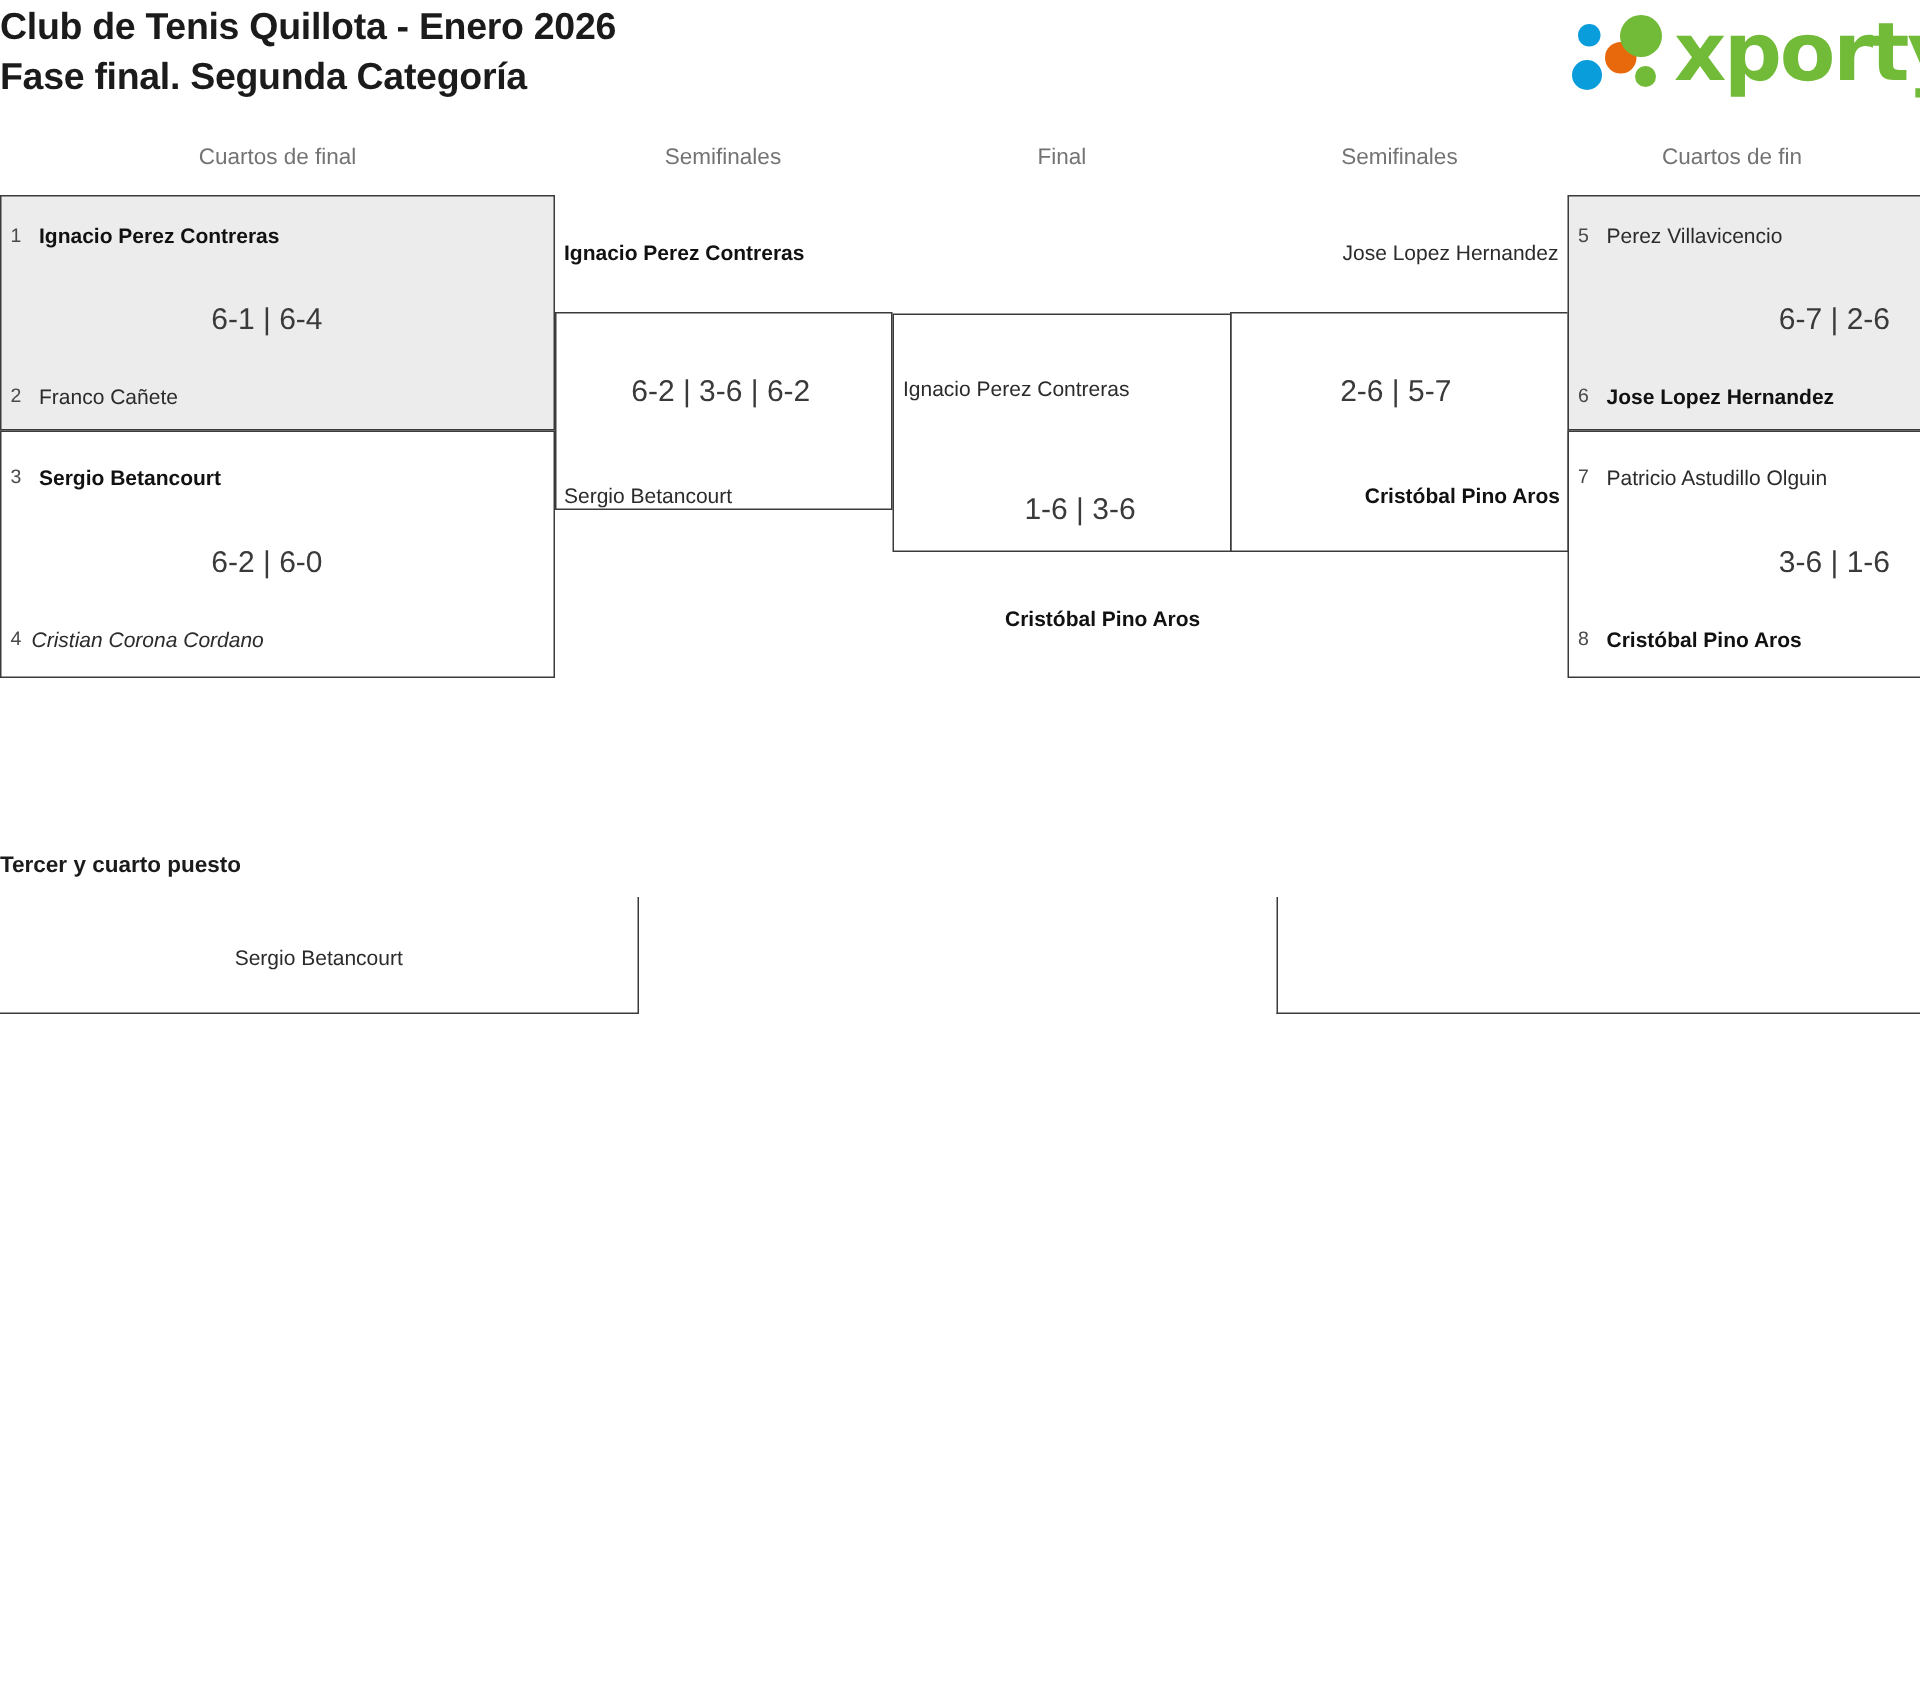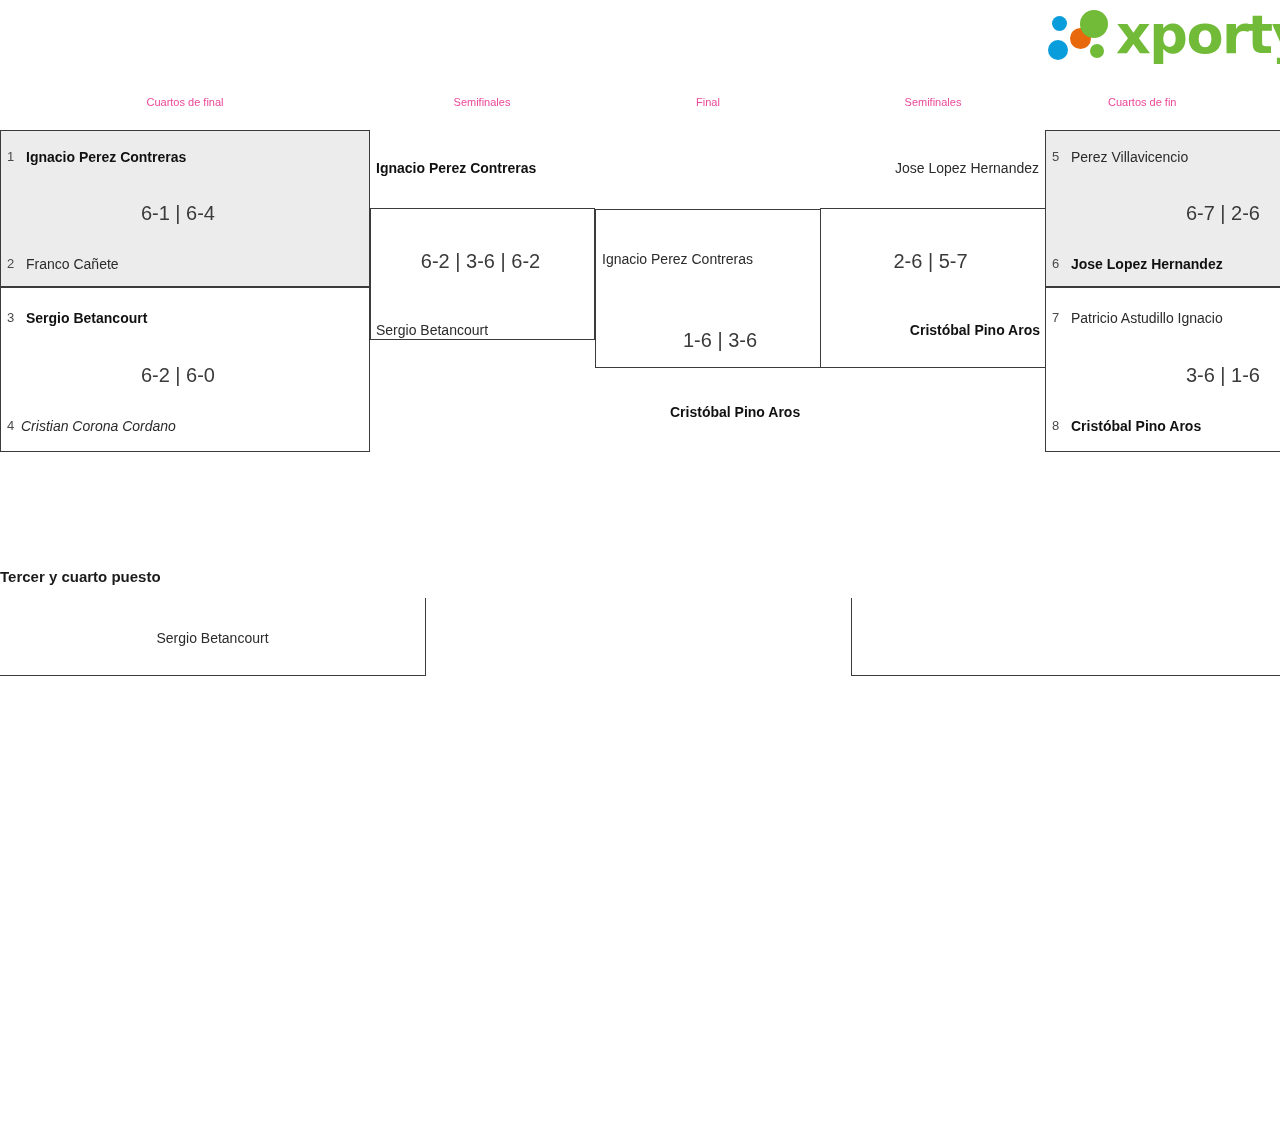--- a/index.html
+++ b/index.html
@@ -32,21 +32,21 @@
   #logo-wordmark {
     position: absolute; left: 68px; top: -4px;
     font-size: 54px; font-weight: 700; color: #72bb38;
     letter-spacing: -1.5px; line-height: 62px;
     font-family: "DejaVu Sans", sans-serif;
   }
 
   
   .round-header {
     position: absolute; top: 96px;
-    font-size: 11px; font-weight: 400; color: #ec4899;
+    font-size: 15px; font-weight: 400; color: #737373;
     text-align: center; white-space: nowrap;
   }
 
   
   .match-box { position: absolute; border: 1px solid #3b3b3b; }
   .shaded { background: #ececec; }
 
   .seed {
     position: absolute; font-size: 13px; color: #4a4a4a;
     width: 18px; text-align: left;
@@ -65,20 +65,22 @@
     font-size: 15px; font-weight: 700; color: #1b1b1b; white-space: nowrap;
   }
   .plain-box { position: absolute; }
 </style>
 </head>
 <body>
 
 <div id="header">
 
   <div id="title-block">
+    <span id="title-line1">Club de Tenis Quillota - Enero 2026</span>
+    <span id="title-line2">Fase final. Segunda Categoría</span>
   </div>
 
   <div id="logo">
     <div id="logo-dots">
       <span class="dot" style="left:4px;  top:6px;  width:15px; height:15px; background:#0a9ddb;"></span>
       <span class="dot" style="left:22px; top:18px; width:21px; height:21px; background:#e8690b;"></span>
       <span class="dot" style="left:0px;  top:30px; width:20px; height:20px; background:#0a9ddb;"></span>
       <span class="dot" style="left:32px; top:0px;  width:28px; height:28px; background:#72bb38;"></span>
       <span class="dot" style="left:42px; top:34px; width:14px; height:14px; background:#72bb38;"></span>
     </div>
@@ -131,21 +133,21 @@
 <div class="match-box shaded" style="left:1045px; top:130px; width:250px; height:157px;">
   <span class="seed" style="left:6px; top:18px;">5</span>
   <span class="pname" style="left:25px; top:18px;">Perez Villavicencio</span>
   <span class="score" style="left:0px; top:71px; width:214px; text-align:right;">6-7 | 2-6</span>
   <span class="seed" style="left:6px; top:125px;">6</span>
   <span class="pname winner" style="left:25px; top:125px;">Jose Lopez Hernandez</span>
 </div>
 
 <div class="match-box" style="left:1045px; top:287px; width:250px; height:165px;">
   <span class="seed" style="left:6px; top:22px;">7</span>
-  <span class="pname" style="left:25px; top:22px;">Patricio Astudillo Ignacio</span>
+  <span class="pname" style="left:25px; top:22px;">Patricio Astudillo Olguin</span>
   <span class="score" style="left:0px; top:76px; width:214px; text-align:right;">3-6 | 1-6</span>
   <span class="seed" style="left:6px; top:130px;">8</span>
   <span class="pname winner" style="left:25px; top:130px;">Cristóbal Pino Aros</span>
 </div>
 
 <div id="third-title">Tercer y cuarto puesto</div>
 
 <div class="plain-box" style="left:0px; top:598px; width:426px; height:78px;
      border-right:1px solid #3b3b3b; border-bottom:1px solid #3b3b3b;">
   <span class="pname" style="left:0px; top:32px; width:425px; text-align:center;">Sergio Betancourt</span>

